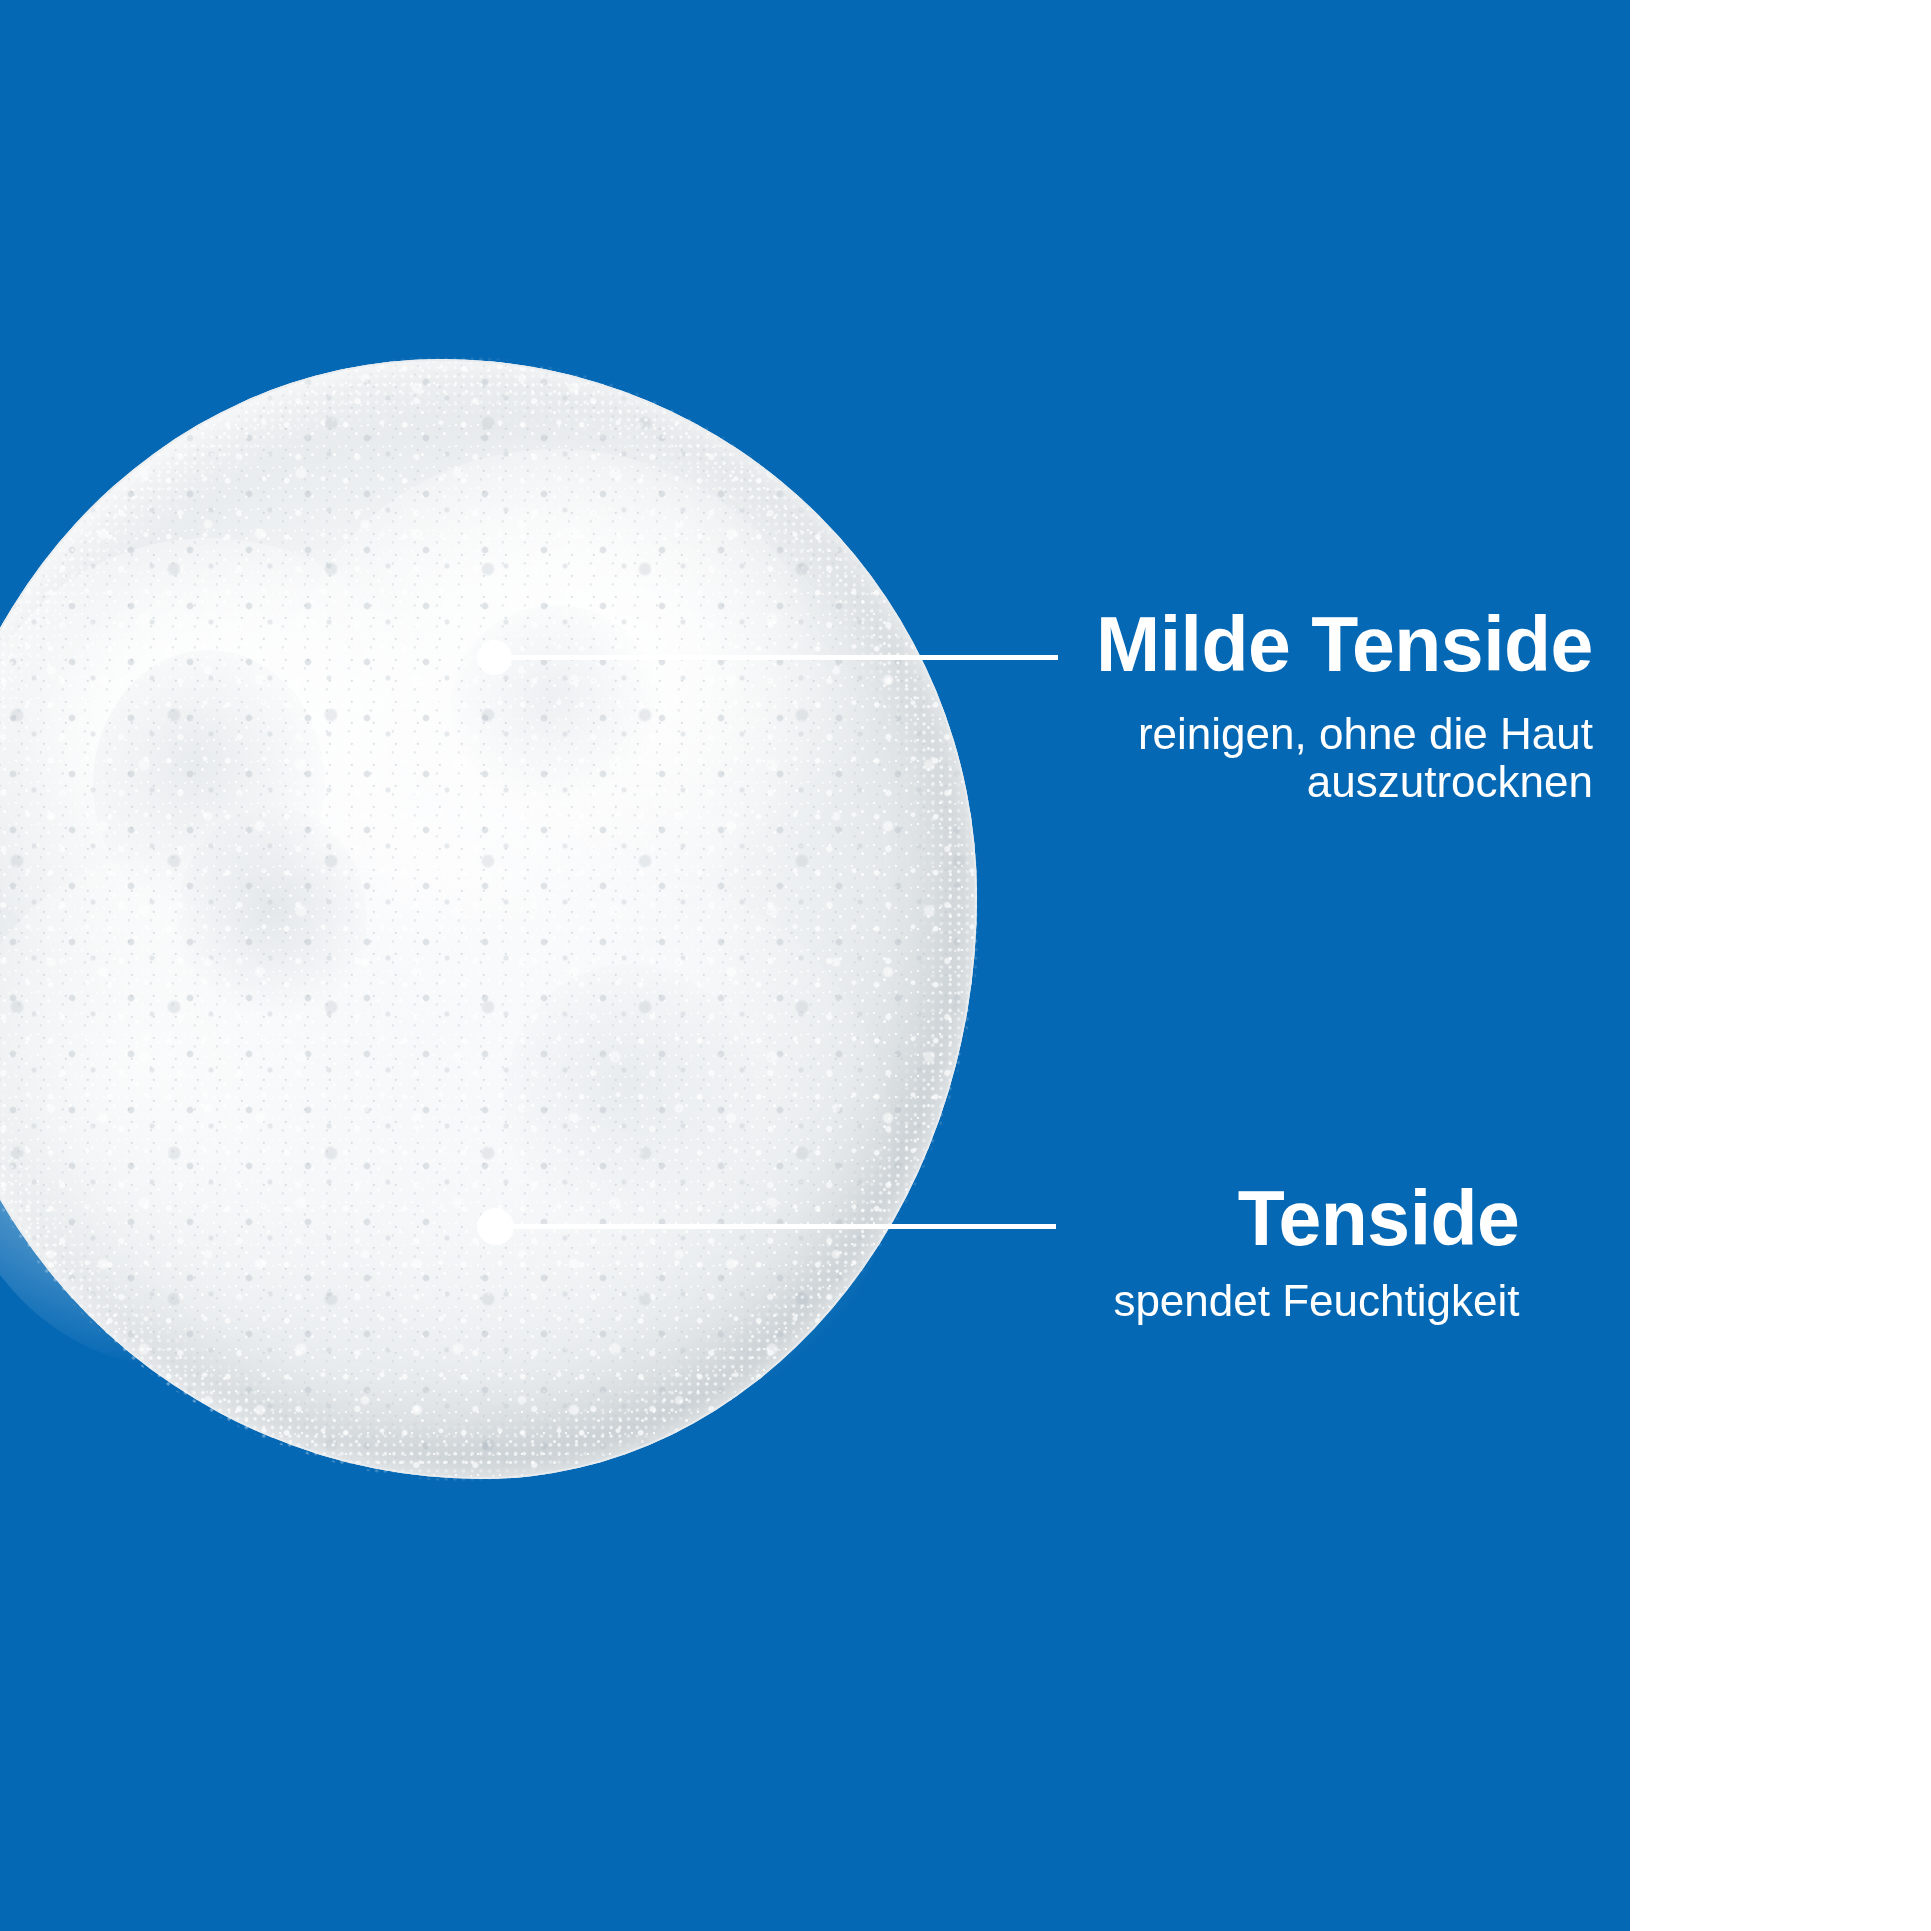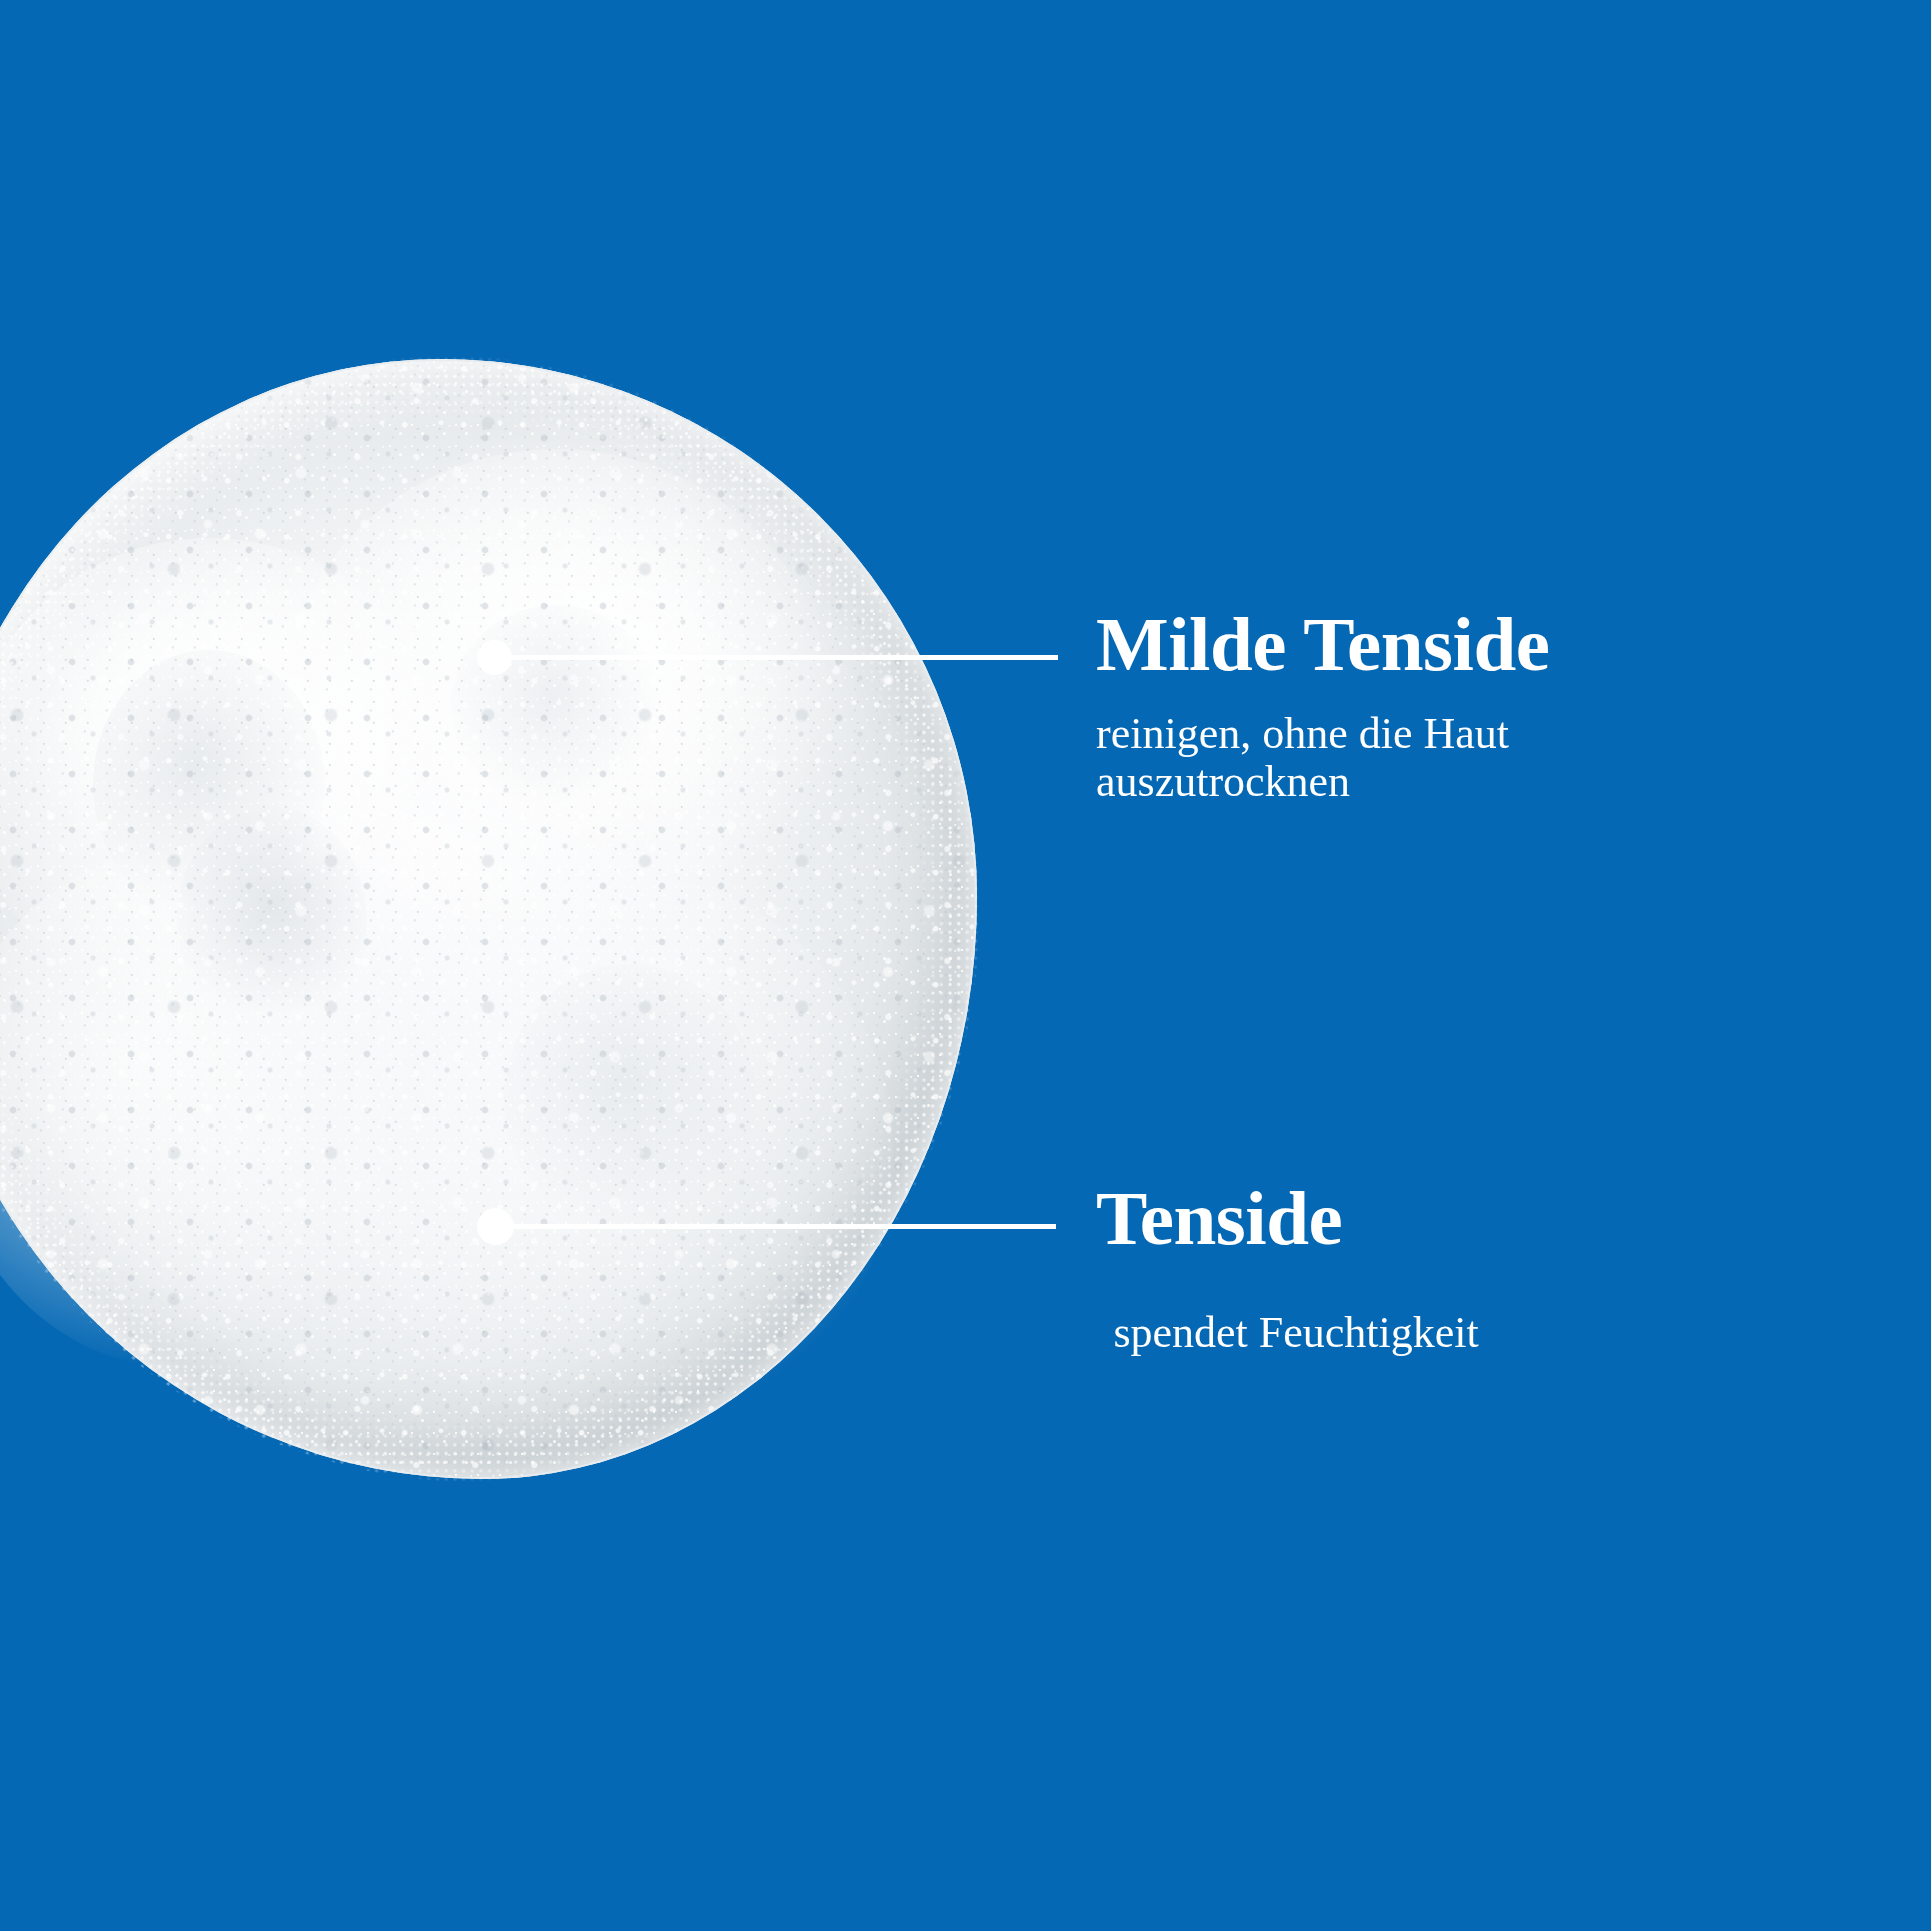--- a/index.html
+++ b/index.html
@@ -2,25 +2,26 @@
 <html><head>
 <meta charset="utf-8">
 <style>
   html, body {
     margin: 0;
     padding: 0;
     background: #ffffff;
   }
   #canvas {
     position: relative;
-    width: 1931px;
+    width: 1630px;
     height: 1931px;
     overflow: hidden;
     background: #0568b4;
-    font-family: Liberation Serif, serif;
+    font-family: Liberation Sans, sans-serif;
+    text-align: right;
     -webkit-font-smoothing: antialiased;
   }
 
   
   #foam-layer {
     position: absolute;
     left: 0; top: 0;
     width: 1931px;
     height: 1931px;
   }
@@ -168,21 +169,21 @@
     font-weight: 400;
     font-size: 44px;
     line-height: 1.1;
     letter-spacing: 0px;
     white-space: pre-line;
     font-stretch: condensed;
   }
   #anno-1 { left: 1096px; top: 606px; }
   #anno-1 .anno-body { margin-top: 27px; }
   #anno-2 { left: 1096px; top: 1180px; }
-  #anno-2 .anno-body { margin-top: 52px; margin-left: 17.4px; }
+  #anno-2 .anno-body { margin-top: 20px; margin-left: 17.4px; }
 </style>
 </head>
 <body>
 
 <div id="canvas" style="background: rgb(5, 104, 180);">
 
   <div id="foam-layer">
     <div class="foam-left-fill"></div>
     <div class="foam-wrap">
       <div class="foam-body">

